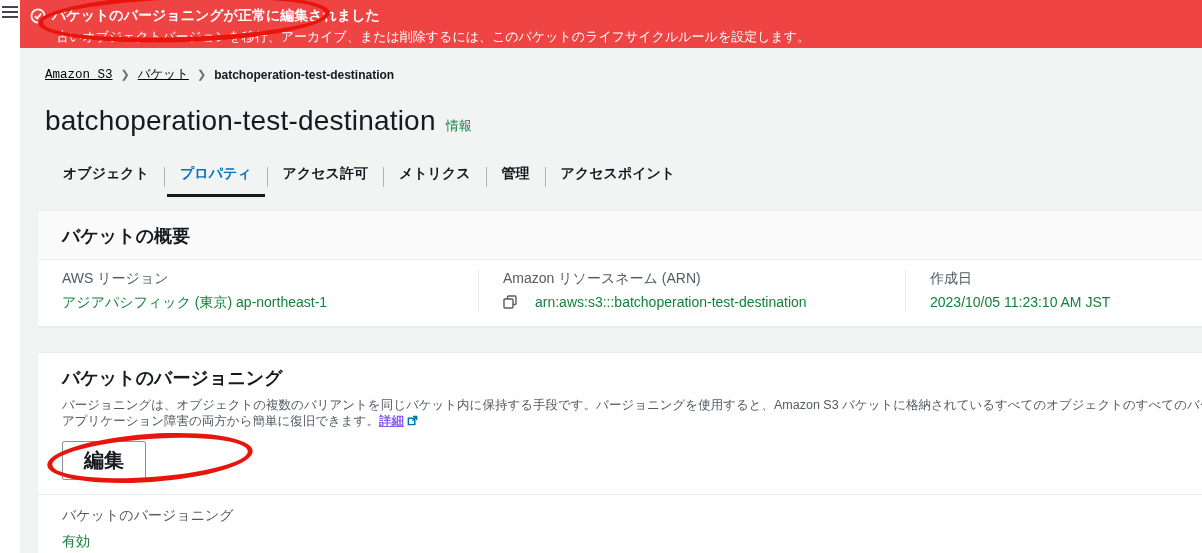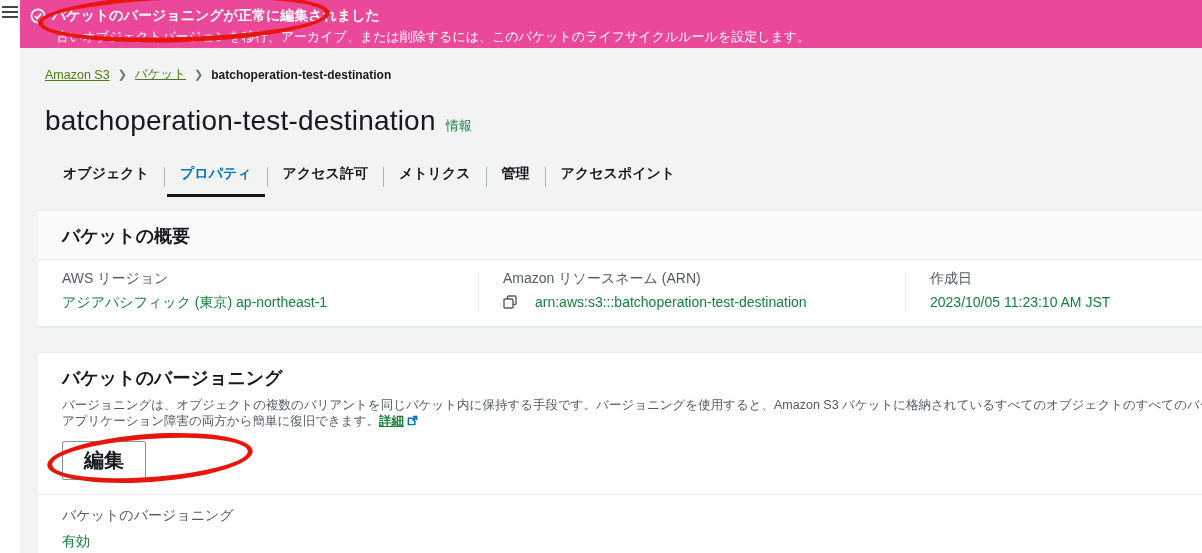--- a/index.html
+++ b/index.html
@@ -17,31 +17,31 @@
   .hamburger {
     position: absolute; left: 2px; top: 4px; width: 16px; height: 16px;
     display: flex; flex-direction: column; justify-content: center; gap: 3px;
     cursor: pointer;
   }
   .hamburger span { display: block; height: 2px; background: #414750; }
   .main { position: absolute; left: 20px; top: 0; width: 1182px; height: 553px; background: #f2f3f3; }
 
   
   .banner {
-    width: 100%; height: 48px; background: #ec4899; color: #ffffff;
+    width: 100%; height: 48px; background: #ef4444; color: #ffffff;
     padding: 7px 16px 6px 10px;
   }
   .banner-line1 { display: flex; align-items: center; gap: 6px; font-size: 14px; font-weight: bold; }
   .banner-line2 { font-size: 13px; margin-left: 26px; margin-top: 3px; white-space: nowrap; }
   .banner a, .banner .lnk { color: #ffffff; cursor: pointer; }
 
   
   .content { padding: 18px 0 0 18px; }
   .breadcrumb { font-size: 12.5px; margin-left: 7px; display: flex; align-items: center; gap: 8px; }
-  .breadcrumb .crumb-link { color: #4d7c0f; text-decoration: underline; cursor: pointer; }
+  .breadcrumb .crumb-link { color: #000000; text-decoration: underline; cursor: pointer; font-family: Liberation Mono, monospace; }
   .breadcrumb .crumb-sep { color: #687078; font-size: 11px; }
   .breadcrumb .crumb-current { color: #16191f; font-weight: bold; font-size: 12px; }
 
   .page-title-row { margin: 22px 0 0 7px; display: flex; align-items: baseline; gap: 10px; }
   .page-title { font-size: 28px; font-weight: 400; color: #16191f; letter-spacing: 0.2px; }
   .info-link { font-size: 13px; font-weight: normal; color: #15803d; cursor: pointer; }
 
   .tabs { display: flex; align-items: flex-end; margin: 22px 0 0 10px; }
   .tab {
     font-size: 14px; font-weight: bold; color: #16191f; padding: 6px 15px 14px 15px;
@@ -67,21 +67,21 @@
   .ov-col2 { width: 427px; border-left: 1px solid #eaeded; }
   .ov-col3 { flex: 1; border-left: 1px solid #eaeded; }
   .field-label { font-size: 14px; color: #545b64; }
   .field-value { font-size: 14px; color: #15803d; margin-top: 6px; }
   .arn-value { display: flex; align-items: center; gap: 18px; }
   .copy-btn { cursor: pointer; display: inline-flex; }
 
   .ver-header { padding: 13px 24px 14px 24px; }
   .ver-desc { font-size: 12.5px; color: #545b64; line-height: 16px; margin-top: 7px; }
   .desc-line1 { white-space: nowrap; }
-  .ext-link { color: #15803d; text-decoration: underline; cursor: pointer; font-weight: bold; }
+  .ext-link { color: #8b5cf6; text-decoration: underline; cursor: pointer; font-weight: bold; }
   .ext-icon { display: inline-block; vertical-align: -1px; margin-left: 3px; }
   .btn {
     display: inline-block; margin-top: 12px; background: #ffffff;
     border: 1px solid #879596; border-radius: 2px; color: #16191f;
     font-size: 20px; font-weight: bold; padding: 5px 21px; cursor: pointer;
   }
   .ver-body { padding: 12px 24px 16px 24px; }
   .ver-body .field-label { margin-top: 8px; }
   .ver-body .field-value { margin-top: 8px; }
 

